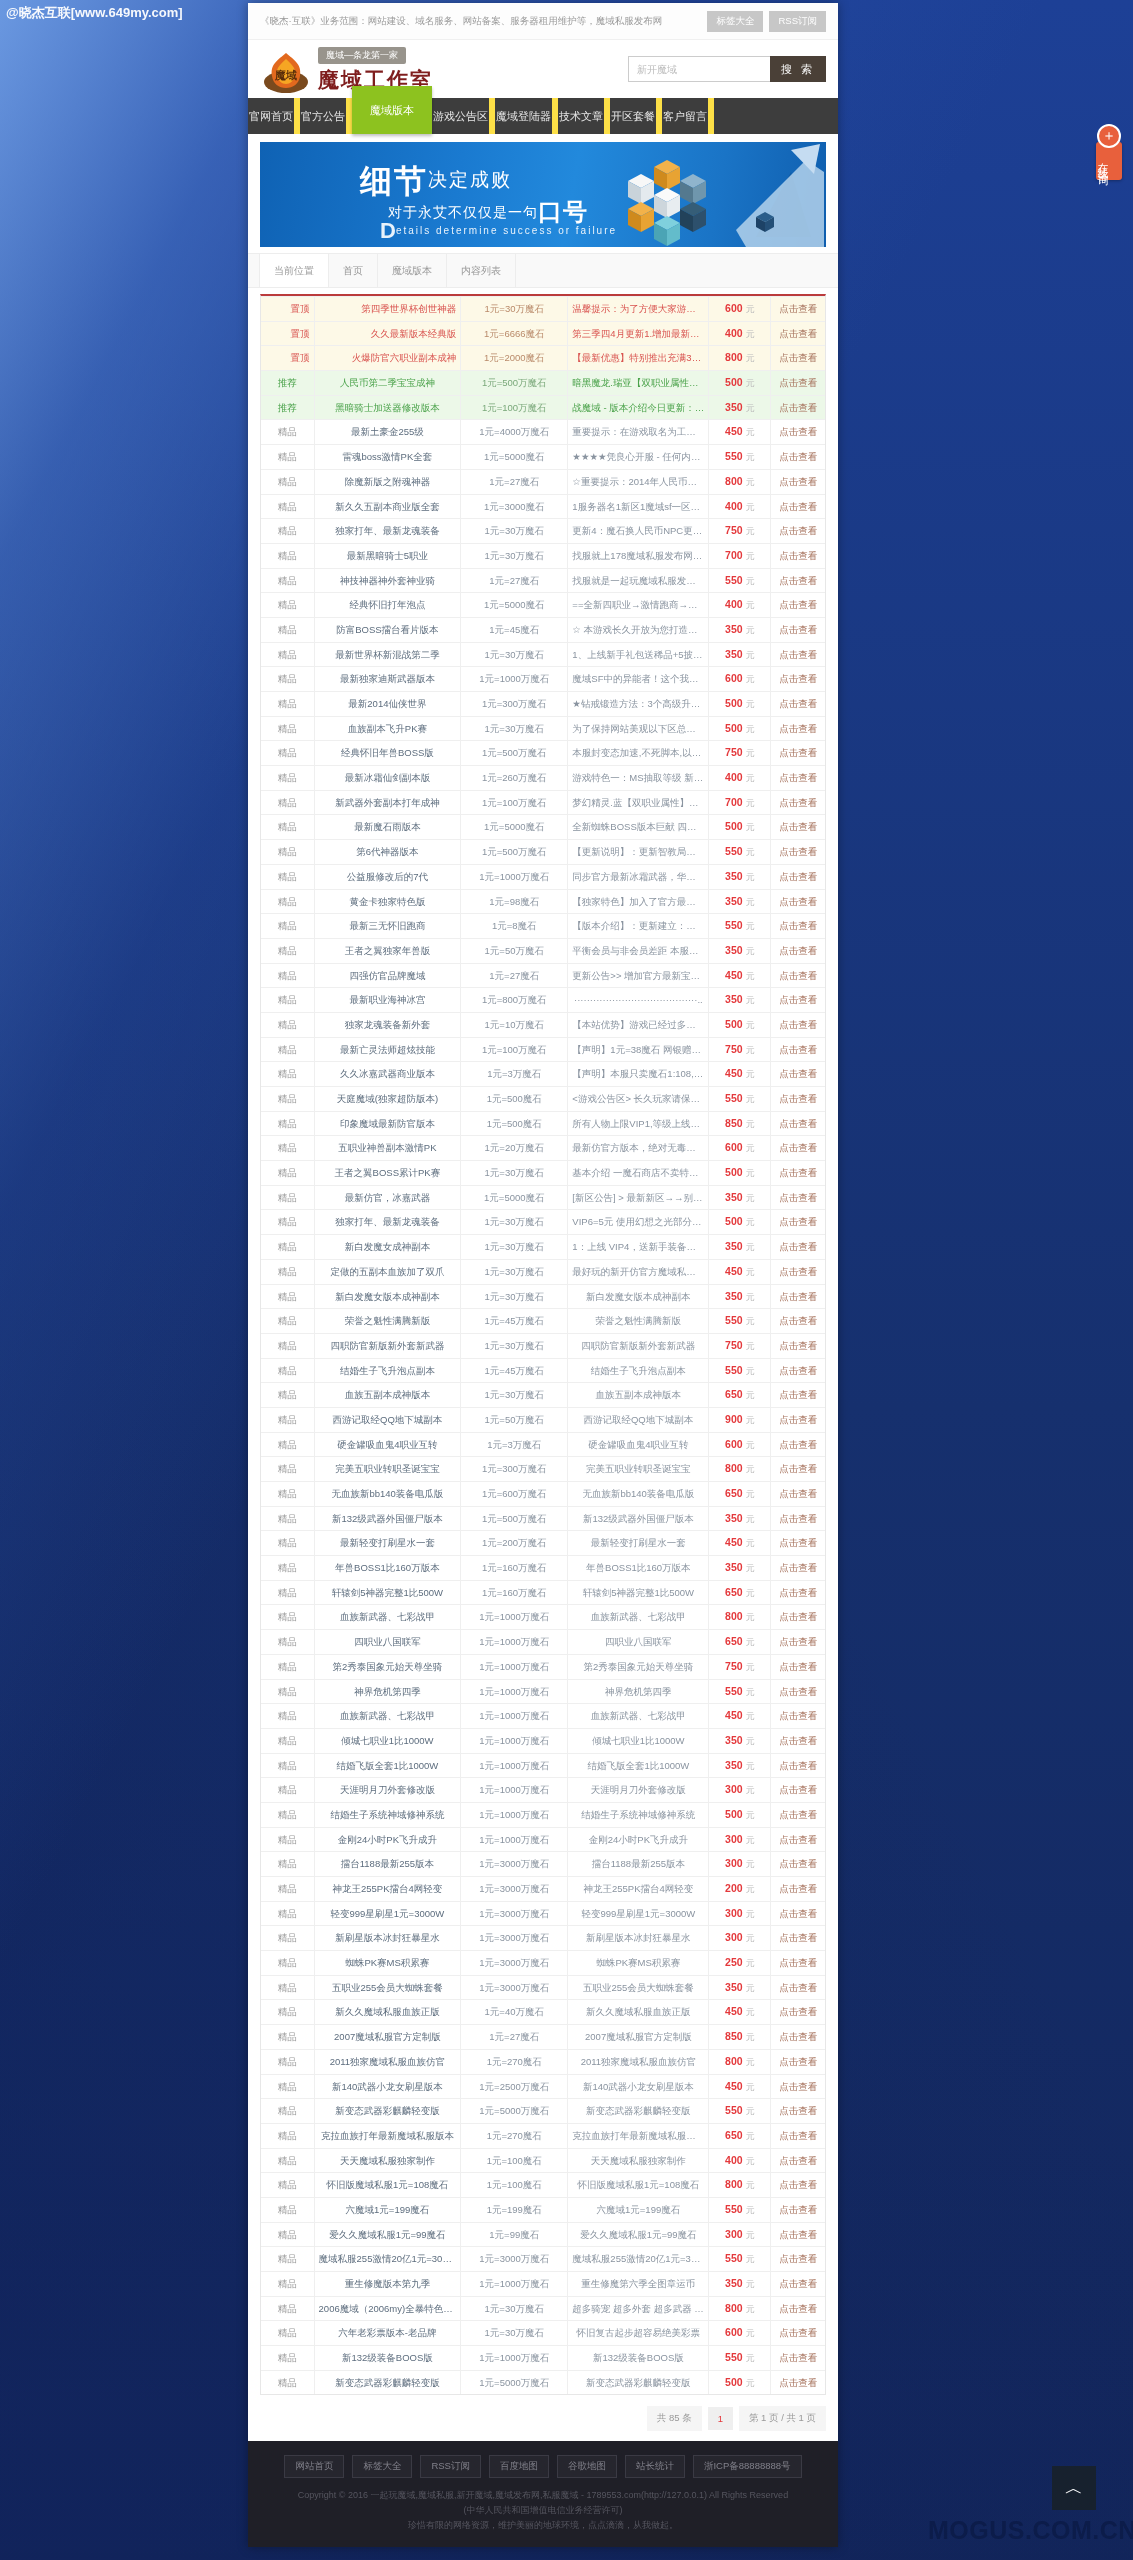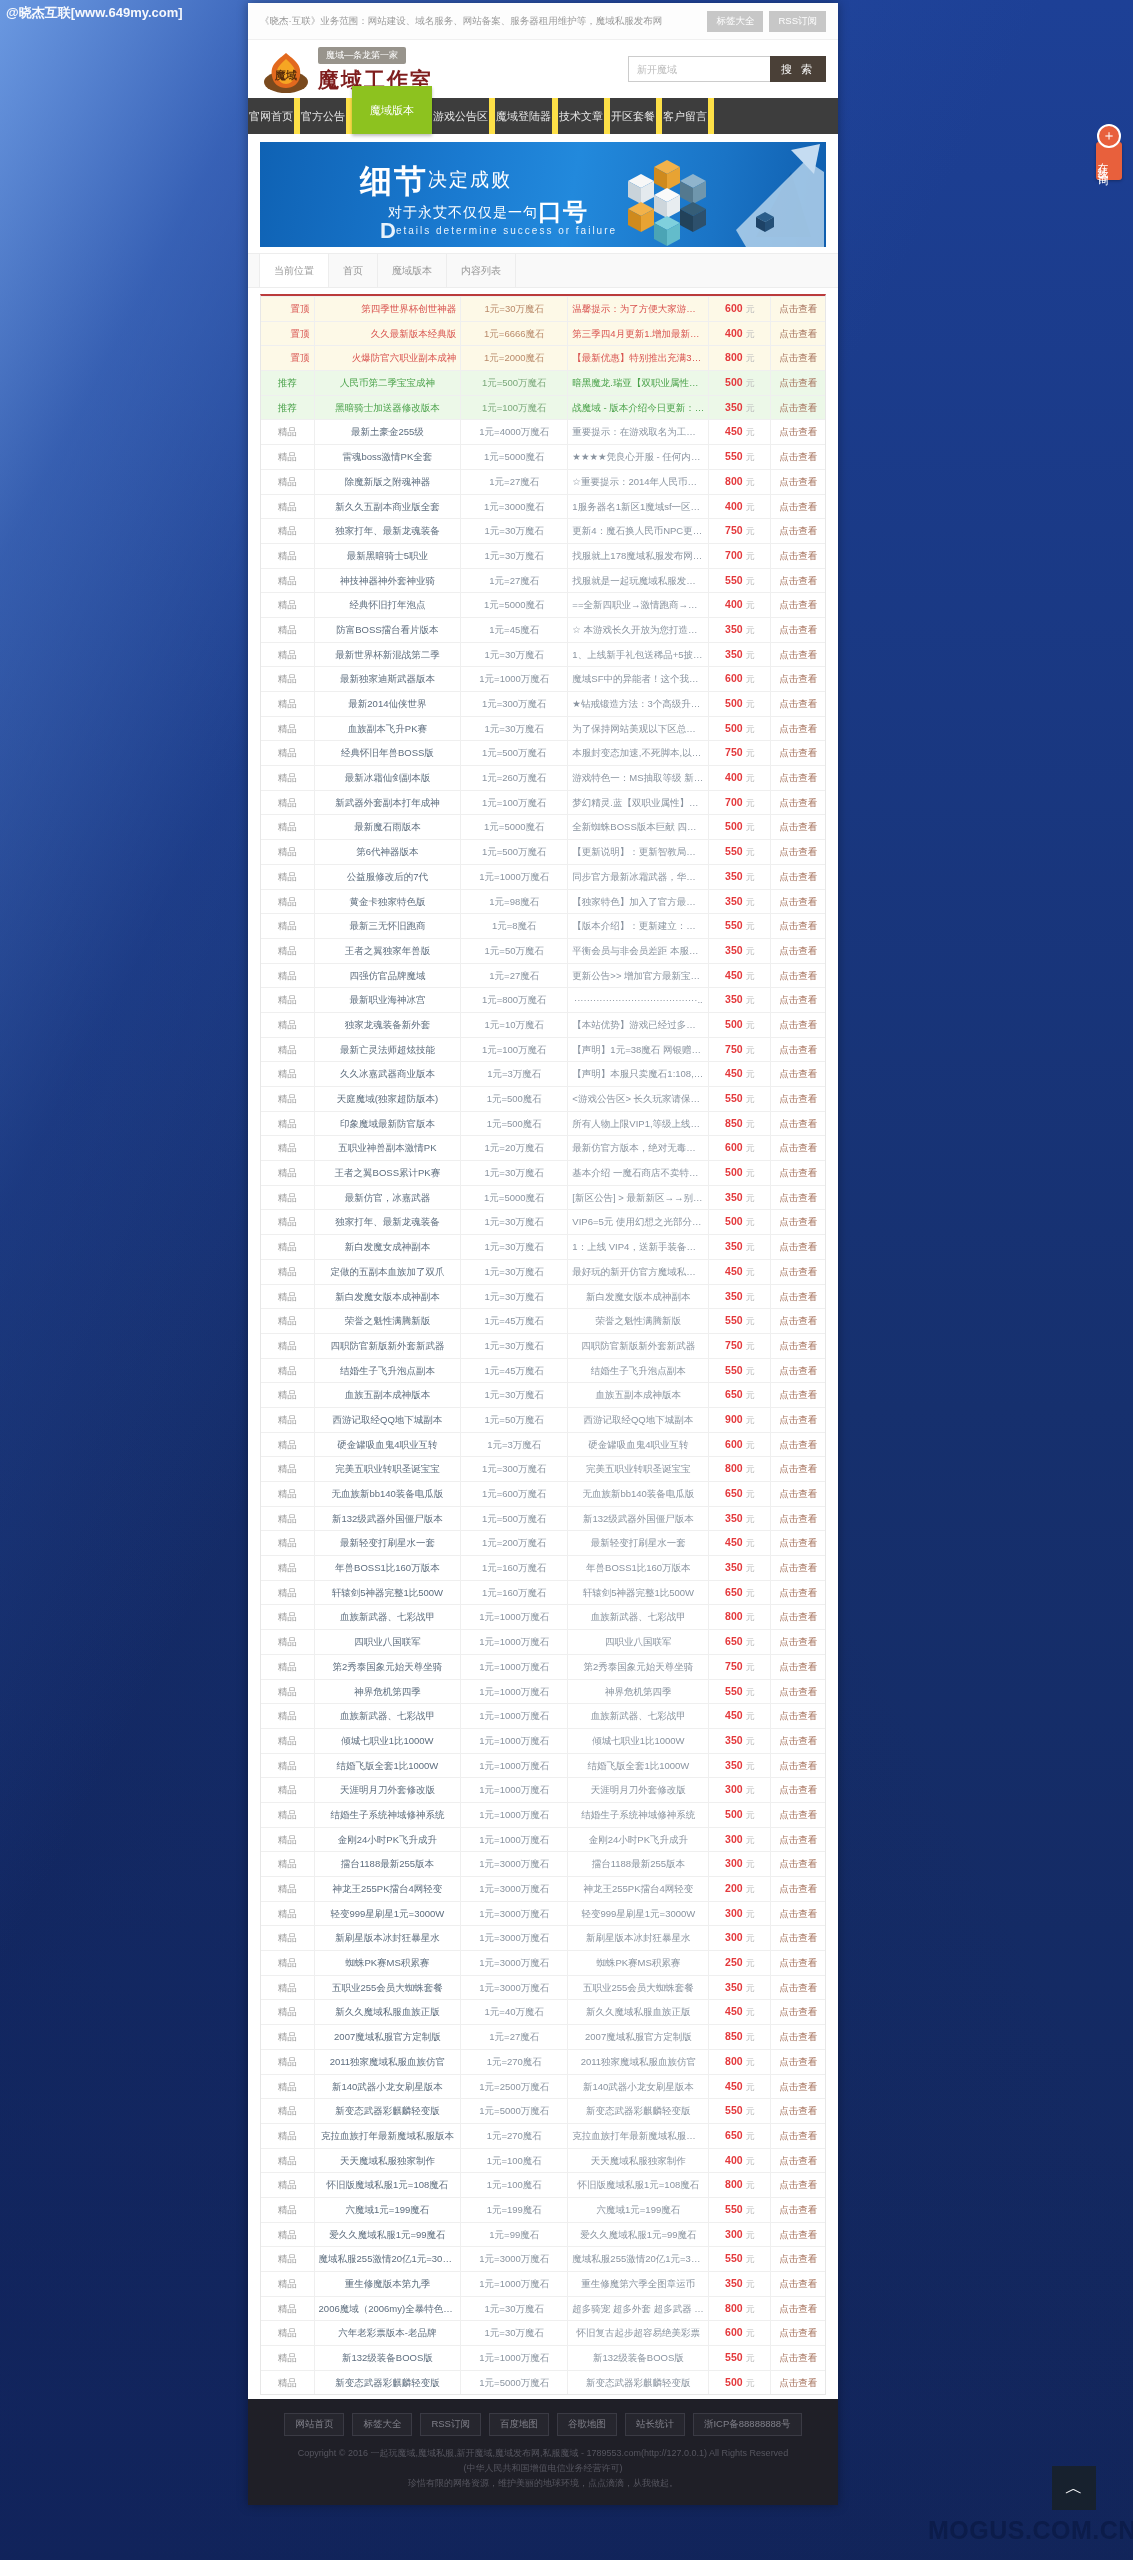--- a/index.html
+++ b/index.html
@@ -892,20 +892,25 @@
           <div class="c c1">精品</div>
           <div class="c c2">新变态武器彩麒麟轻变版</div>
           <div class="c c3">1元=5000万魔石</div>
           <div class="c c4">新变态武器彩麒麟轻变版</div>
           <div class="c c5"><b>500</b><i>元</i></div>
           <div class="c c6">点击查看</div>
         </div>
       </div>
   </div>
 
+  <div class="pager">
+    <span class="pbox">共 85 条</span>
+    <span class="pcur">1</span>
+    <span class="pbox">第 1 页 / 共 1 页</span>
+  </div>
 
   <div class="foot">
     <div class="flinks">
       <span>网站首页</span>
       <span>标签大全</span>
       <span>RSS订阅</span>
       <span>百度地图</span>
       <span>谷歌地图</span>
       <span>站长统计</span>
       <span>浙ICP备88888888号</span>

